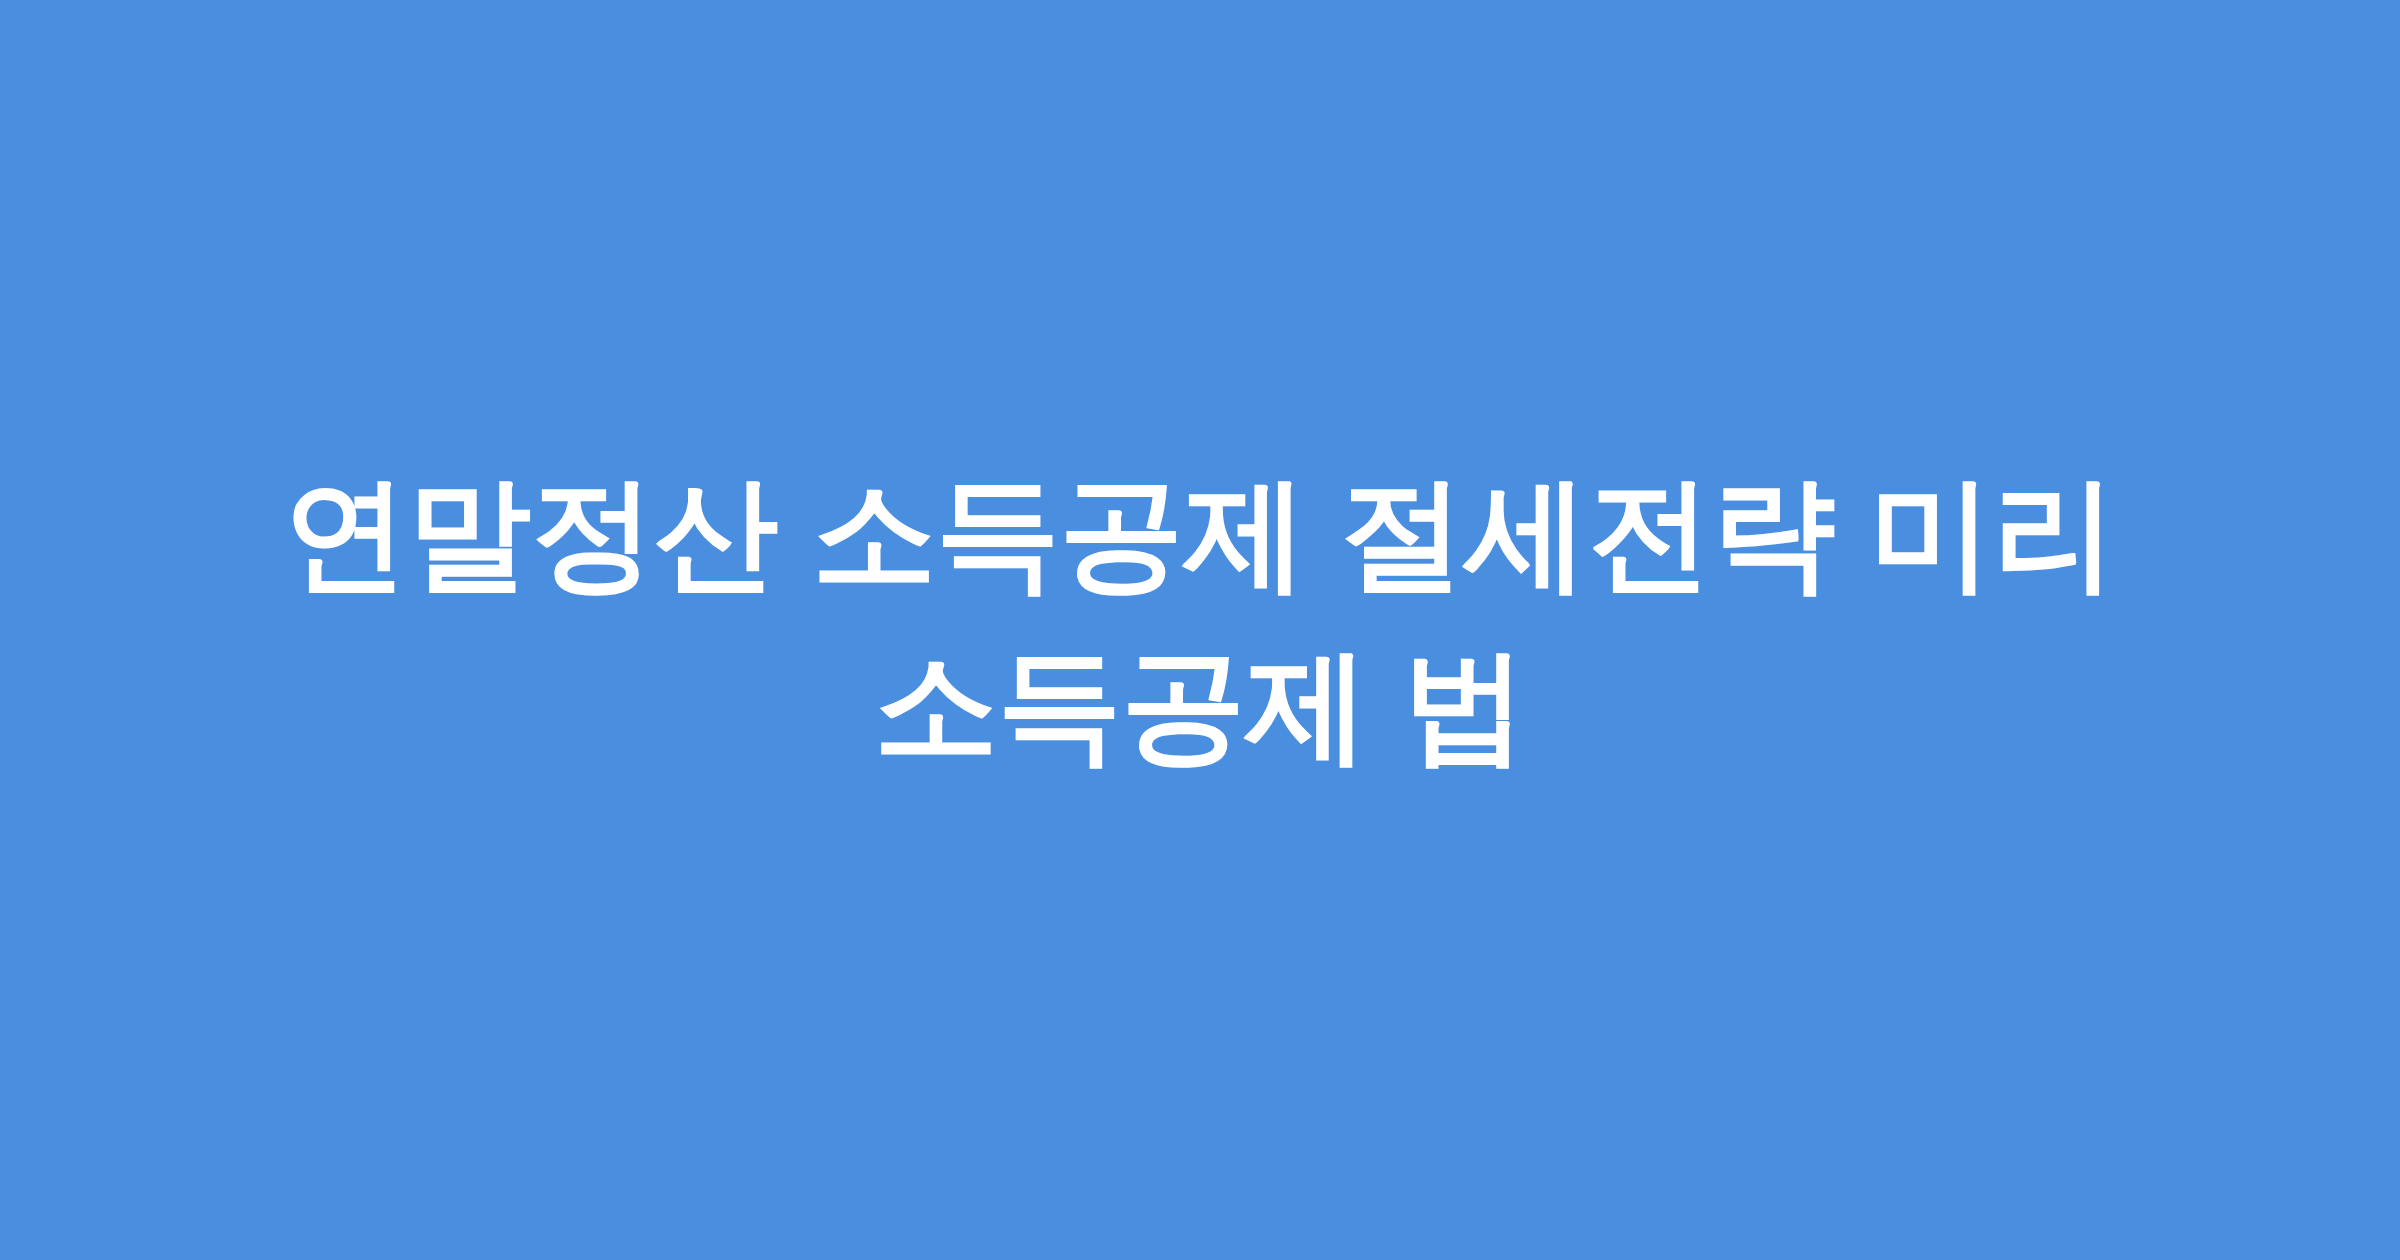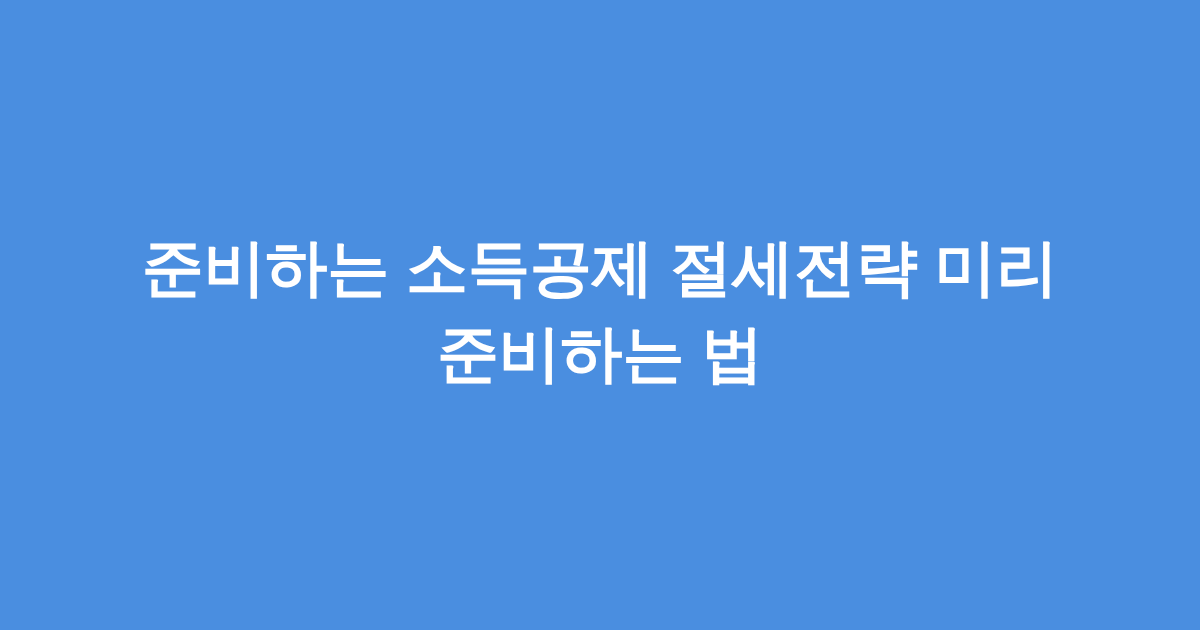--- a/index.html
+++ b/index.html
@@ -47,17 +47,17 @@
     white-space: normal;
   }
 </style>
 </head>
 <body>
 
 <div id="og-card" style="background-color: rgb(74, 142, 224); width: 1200px; height: 630px;">
 
   <div class="title-wrap">
 
-    <h1 class="card-title" style="color: rgb(255, 255, 255); font-size: 62px; font-weight: bold; text-align: center;">준비하는 소득공제 절세전략 미리 준비하는 법</h1>
+    <h1 class="card-title" style="color: rgb(255, 255, 255); font-size: 62px; font-weight: bold; text-align: center;">연말정산 소득공제 절세전략 미리 소득공제 법</h1>
 
   </div>
 
 </div>
 
 </body></html>

